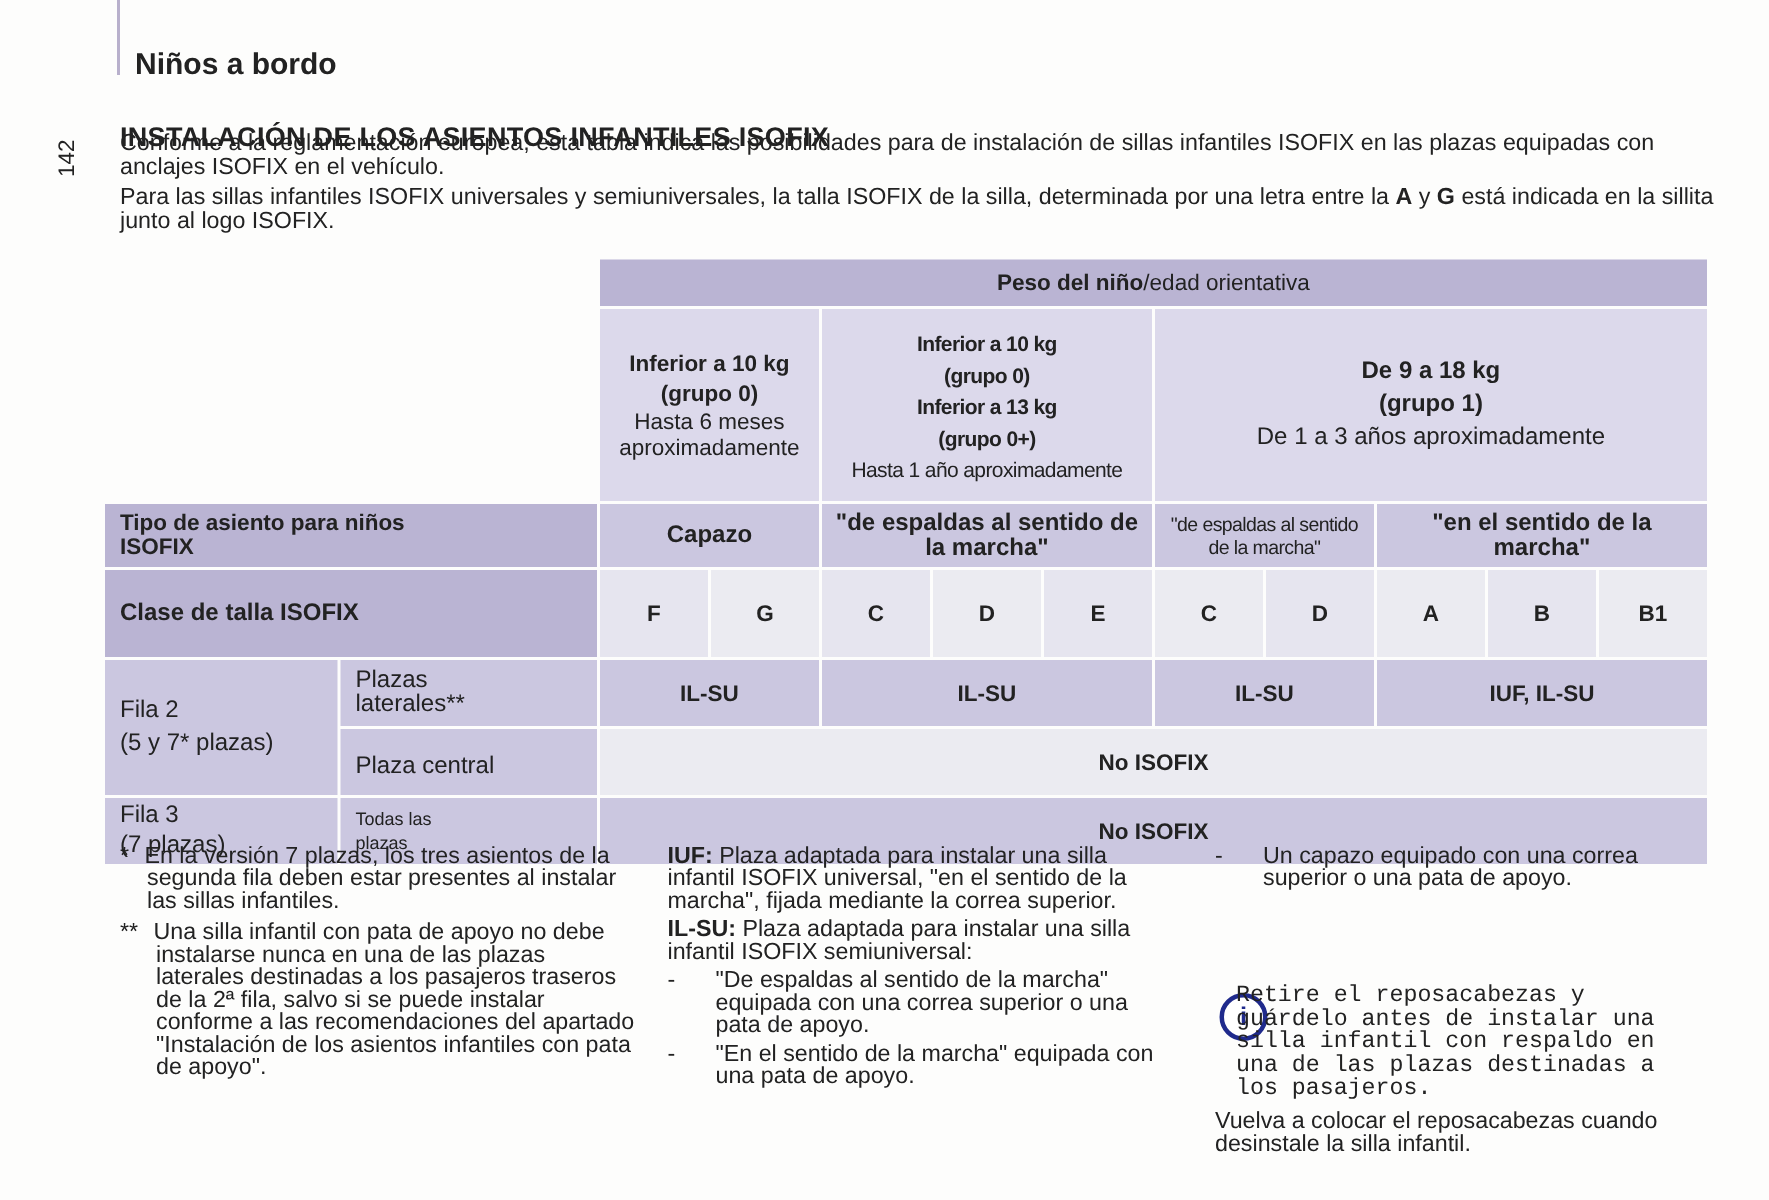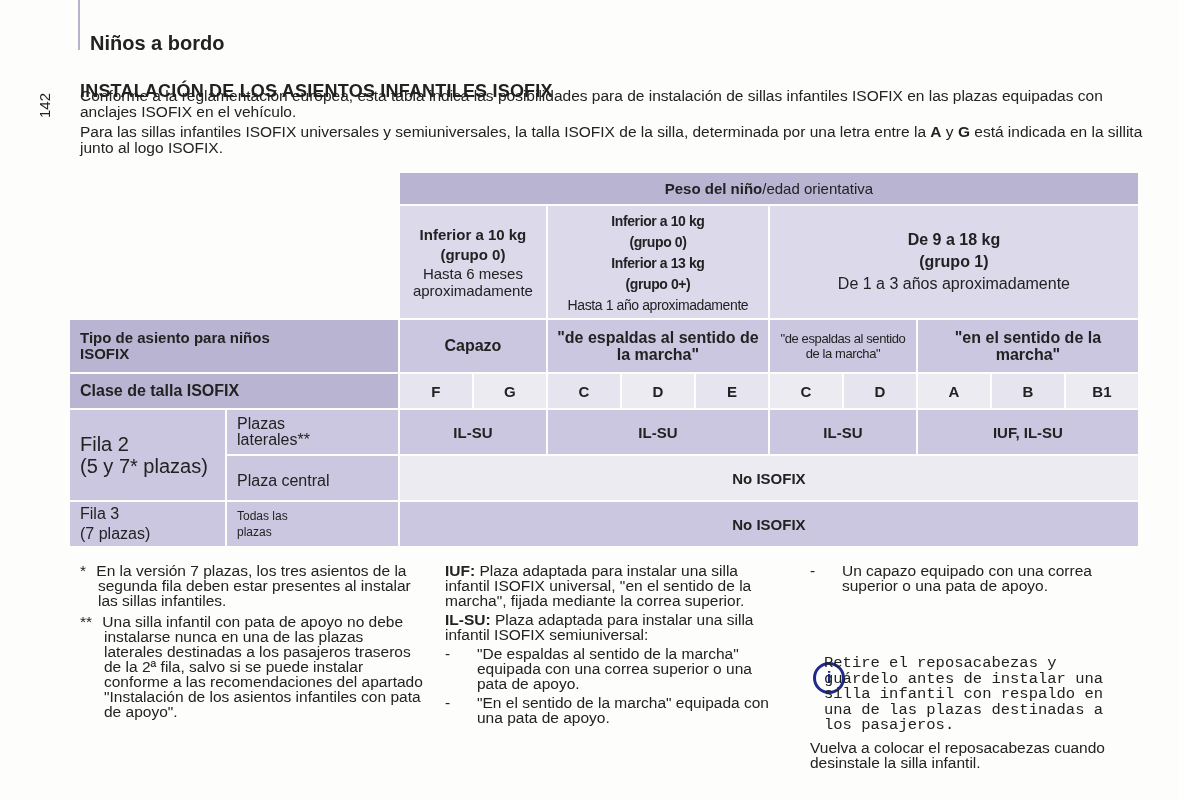--- a/index.html
+++ b/index.html
@@ -57,63 +57,63 @@
       <col style="width:72px">
       <col style="width:72px">
       <col style="width:72px">
       <col style="width:72px">
   </colgroup>
   <tbody>
       <tr style="height:31px">
     <td colspan="2" style="background:transparent"></td>
     <td colspan="10" class="dark"><b>Peso del niño</b><span>/edad orientativa</span></td>
   </tr>
-  <tr style="height:112px">
+  <tr style="height:128px">
     <td colspan="2" style="background:transparent"></td>
     <td colspan="2" class="light" style="line-height:20px">
       <div class="b">Inferior a 10 kg</div>
       <div class="b">(grupo 0)</div>
       <div style="line-height:17px">Hasta 6 meses</div>
       <div style="line-height:17px">aproximadamente</div>
     </td>
     <td colspan="3" class="light narrow" style="font-size:14px;line-height:21px;padding-top:2px">
       <div class="b">Inferior a 10 kg</div>
       <div class="b">(grupo 0)</div>
       <div class="b">Inferior a 13 kg</div>
       <div class="b">(grupo 0+)</div>
       <div>Hasta 1 año aproximadamente</div>
     </td>
     <td colspan="5" class="light" style="font-size:16px;line-height:22px">
       <div class="b">De 9 a 18 kg</div>
       <div class="b">(grupo 1)</div>
       <div>De 1 a 3 años aproximadamente</div>
     </td>
   </tr>
-  <tr style="height:52px">
+  <tr style="height:42px">
     <td colspan="2" class="dark lbl b" style="line-height:16px;padding-right:110px">Tipo de asiento para niños ISOFIX</td>
     <td colspan="2" class="mid b" style="font-size:16px">Capazo</td>
     <td colspan="3" class="mid b" style="font-size:16px;line-height:17px;padding:0 8px">"de espaldas al sentido de la marcha"</td>
     <td colspan="2" class="mid narrow" style="line-height:15px;padding:0 6px">"de espaldas al sentido de la marcha"</td>
     <td colspan="3" class="mid b" style="font-size:16px;line-height:17px;padding:0 12px">"en el sentido de la marcha"</td>
   </tr>
-  <tr style="height:34px">
+  <tr style="height:58px">
     <td colspan="2" class="dark lbl b" style="font-size:16px">Clase de talla ISOFIX</td>
     <td class="pale b">F</td>
     <td class="paler b">G</td>
     <td class="pale b">C</td>
     <td class="paler b">D</td>
     <td class="pale b">E</td>
     <td class="paler b">C</td>
     <td class="pale b">D</td>
     <td class="paler b">A</td>
     <td class="pale b">B</td>
     <td class="paler b">B1</td>
   </tr>
   <tr style="height:44px">
-    <td rowspan="2" class="mid lbl" style="font-size:20px;line-height:22px">
+    <td rowspan="2" class="mid lbl" style="font-size:16px;line-height:22px">
       <div>Fila 2</div>
       <div>(5 y 7* plazas)</div>
     </td>
     <td class="mid lbl" style="font-size:16px;line-height:16px;padding-right:88px">Plazas laterales**</td>
     <td colspan="2" class="mid b">IL-SU</td>
     <td colspan="3" class="mid b">IL-SU</td>
     <td colspan="2" class="mid b">IL-SU</td>
     <td colspan="3" class="mid b">IUF, IL-SU</td>
   </tr>
   <tr style="height:44px">

